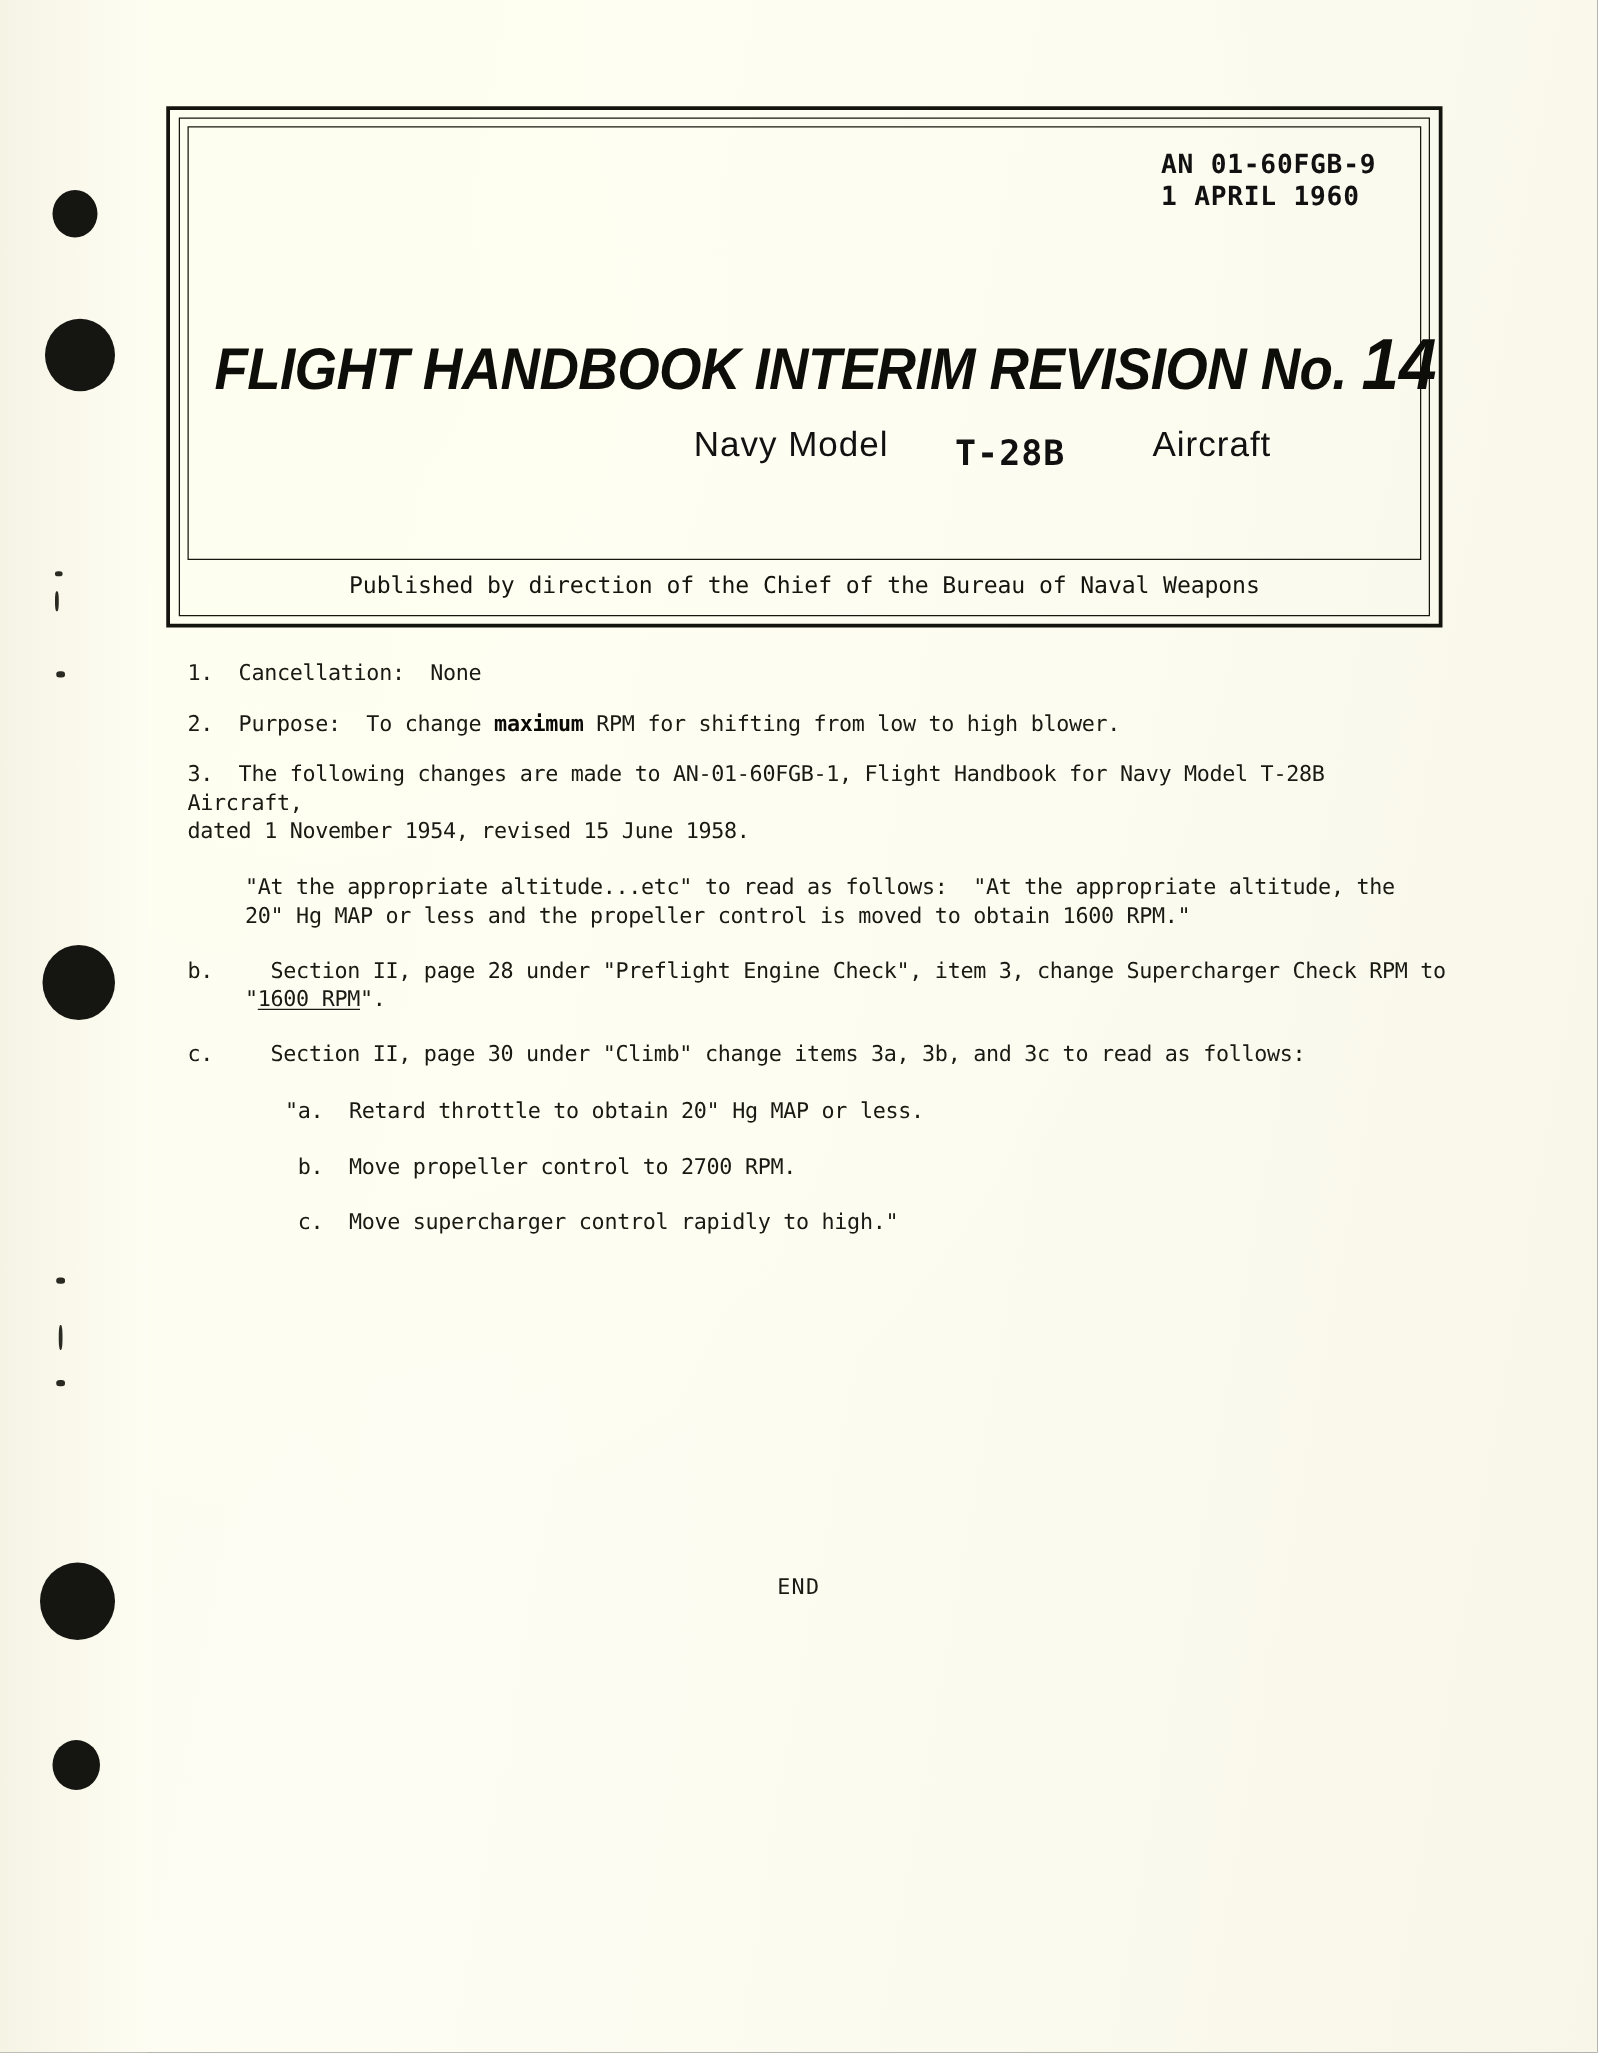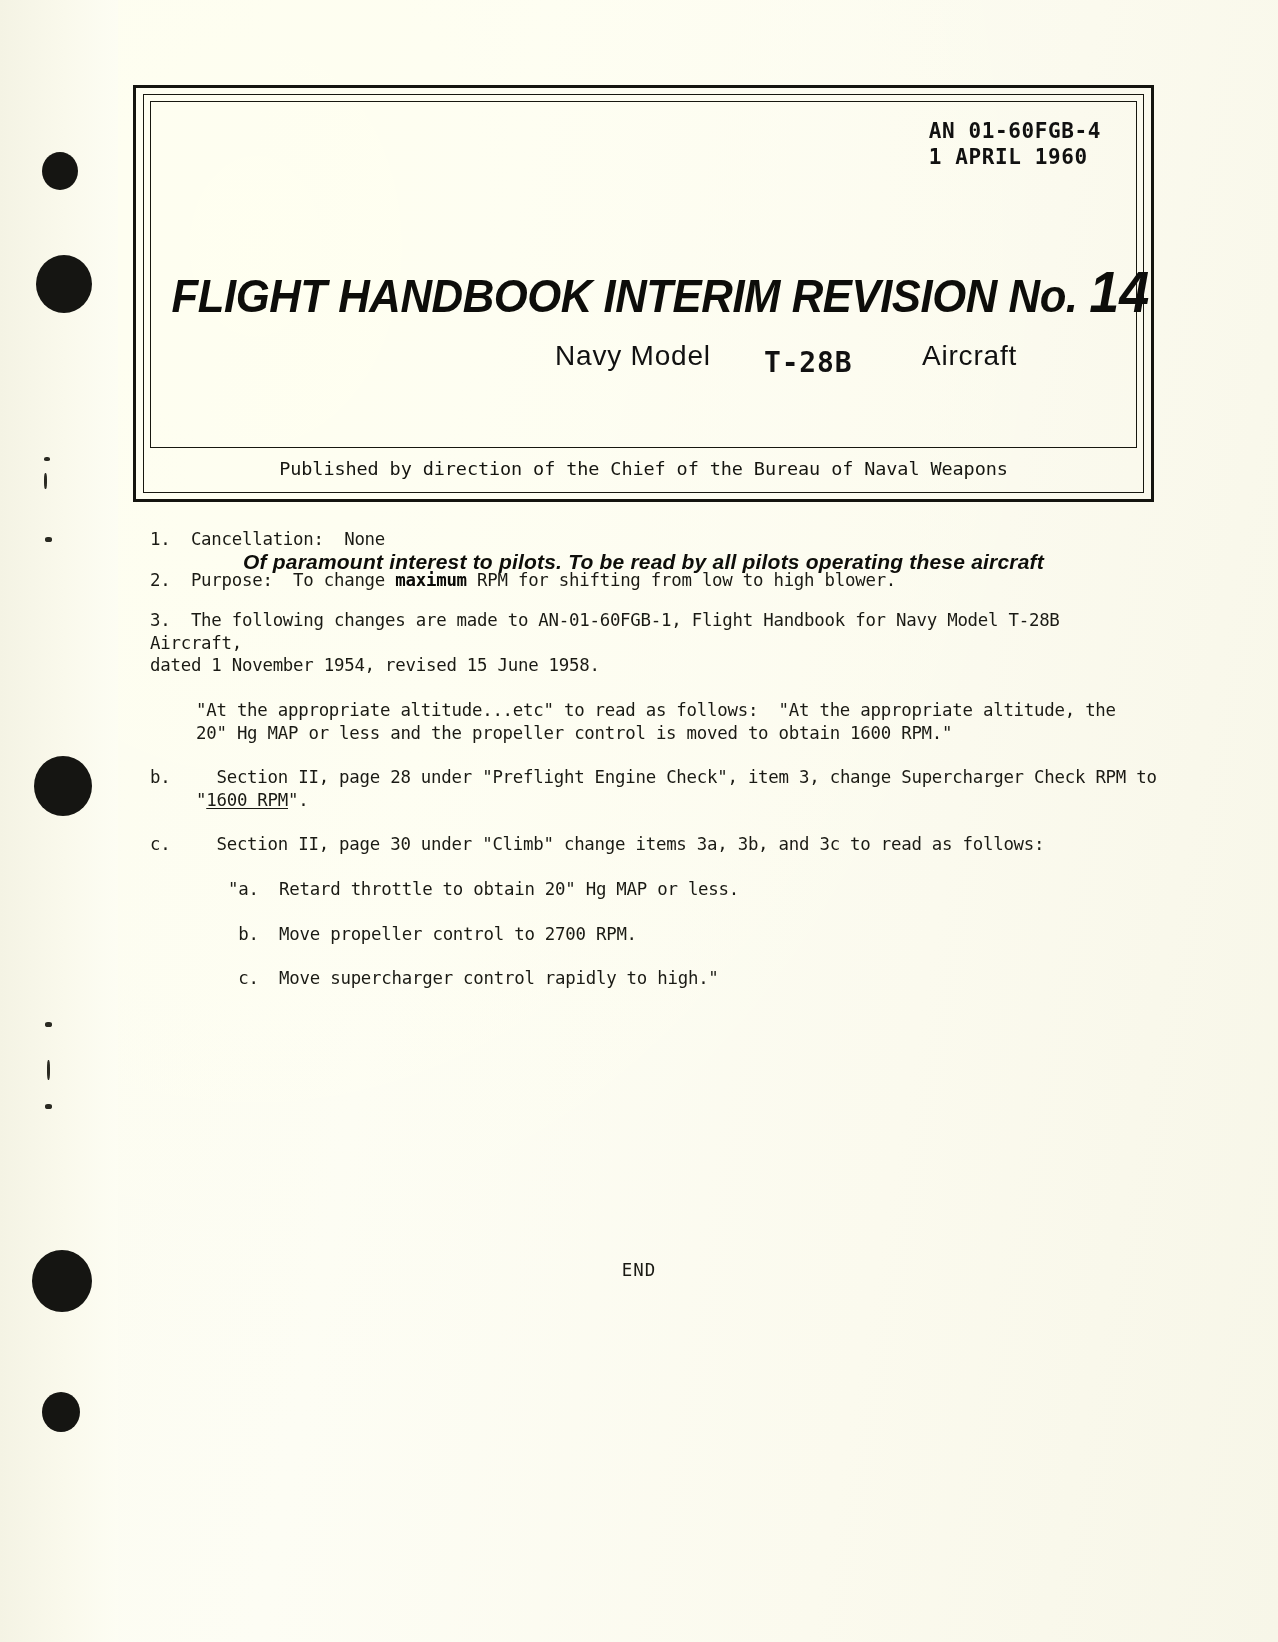--- a/index.html
+++ b/index.html
@@ -220,38 +220,37 @@
   <div class="speck s3"></div>
   <div class="speck s4"></div>
   <div class="speck s5"></div>
   <div class="speck s6"></div>
 
   <div class="header-box">
     <div class="header-box-inner"></div>
     <div class="header-upper"></div>
 
     <div class="doc-code">
-      <div>AN 01-60FGB-4</div>
+      <div>AN 01-60FGB-9</div>
       <div>1 APRIL 1960</div>
     </div>
 
     <div class="title-main">
       <span>FLIGHT HANDBOOK INTERIM REVISION No.</span>
       <span class="title-num">14</span>
     </div>
 
     <div class="subtitle-row">
       <span class="st-model">Navy Model</span>
       <span class="st-type">T-28B</span>
       <span class="st-aircraft">Aircraft</span>
     </div>
 
     <div class="published">Published by direction of the Chief of the Bureau of Naval Weapons</div>
 
-    <div class="banner">Of paramount interest to pilots. To be read by all pilots operating these aircraft</div>
   </div>
 
   <div class="body">
 
     <div class="p">1.  Cancellation:  None</div>
     <div class="gap-md"></div>
 
     <div class="p"><span>2.  Purpose:  To change </span><span class="b-strike">maximum</span><span> RPM for shifting from low to high blower.</span></div>
     <div class="gap-md"></div>
 

